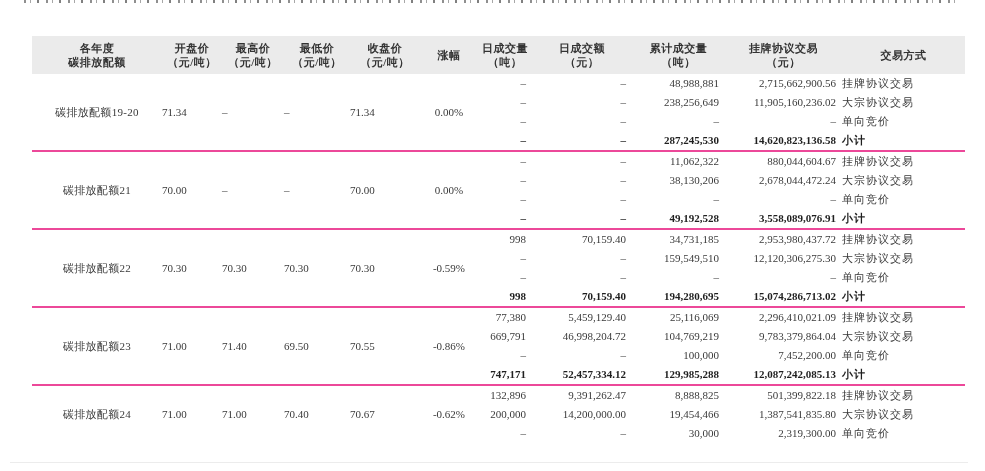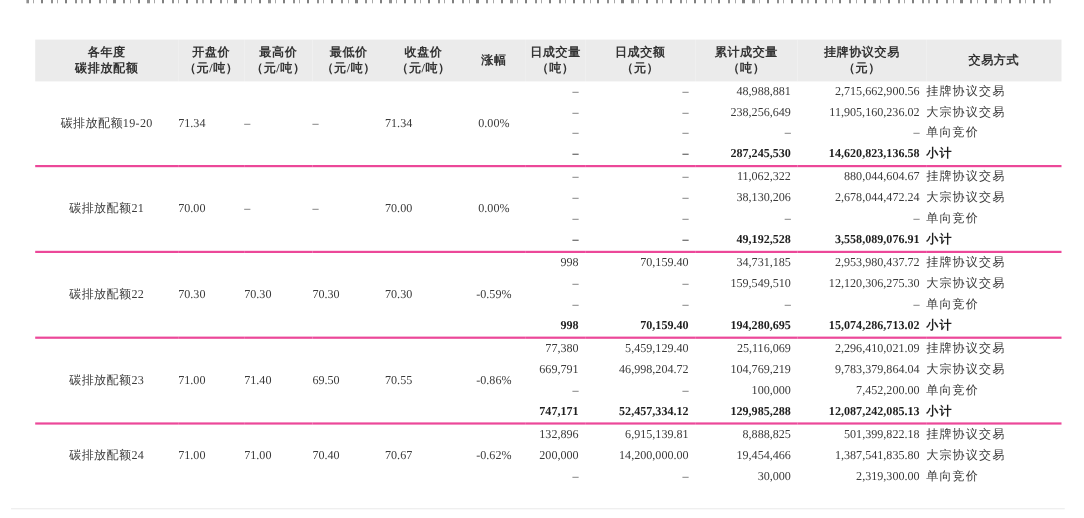--- a/index.html
+++ b/index.html
@@ -252,21 +252,21 @@
           <td class="td-mode bold gend">小计</td>
         </tr>
         <tr>
           <td rowspan="3" class="td-name">碳排放配额24</td>
           <td rowspan="3" class="td-price">71.00</td>
           <td rowspan="3" class="td-price">71.00</td>
           <td rowspan="3" class="td-price">70.40</td>
           <td rowspan="3" class="td-price">70.67</td>
           <td rowspan="3" class="td-change">-0.62%</td>
           <td class="td-num">132,896</td>
-          <td class="td-num">6,915,139.81</td>
+          <td class="td-num">9,391,262.47</td>
           <td class="td-num">8,888,825</td>
           <td class="td-num">501,399,822.18</td>
           <td class="td-mode">挂牌协议交易</td>
         </tr>
         <tr>
           <td class="td-num">200,000</td>
           <td class="td-num">14,200,000.00</td>
           <td class="td-num">19,454,466</td>
           <td class="td-num">1,387,541,835.80</td>
           <td class="td-mode">大宗协议交易</td>

